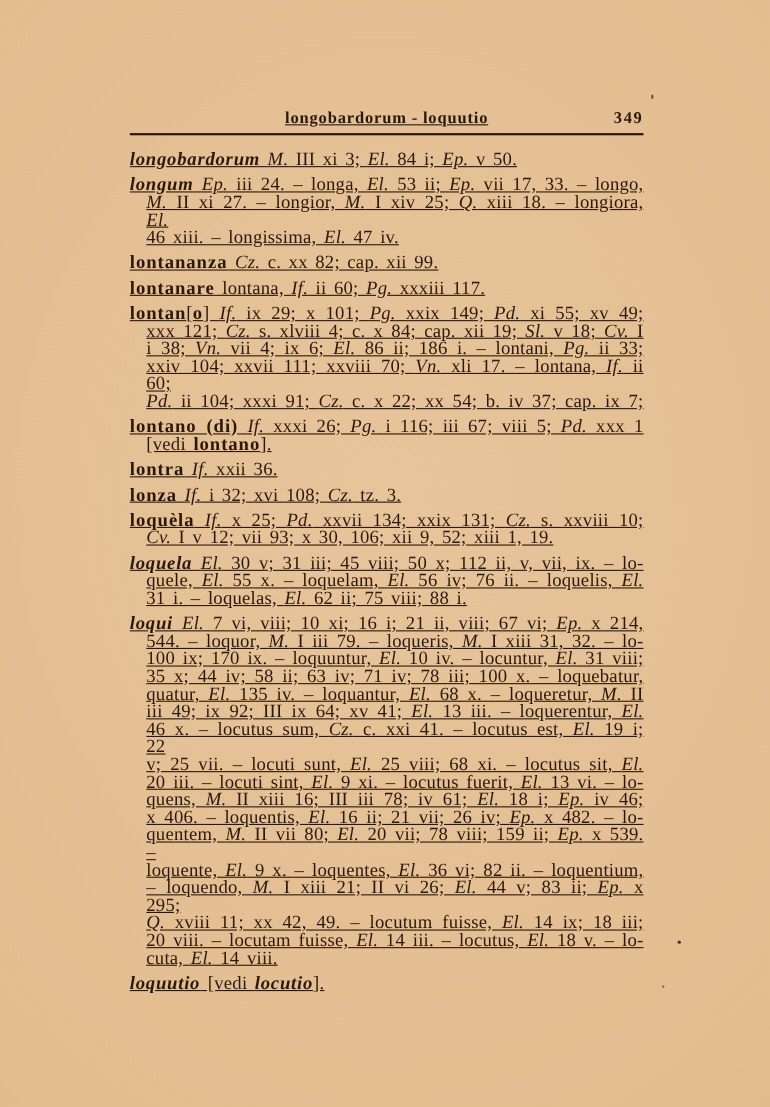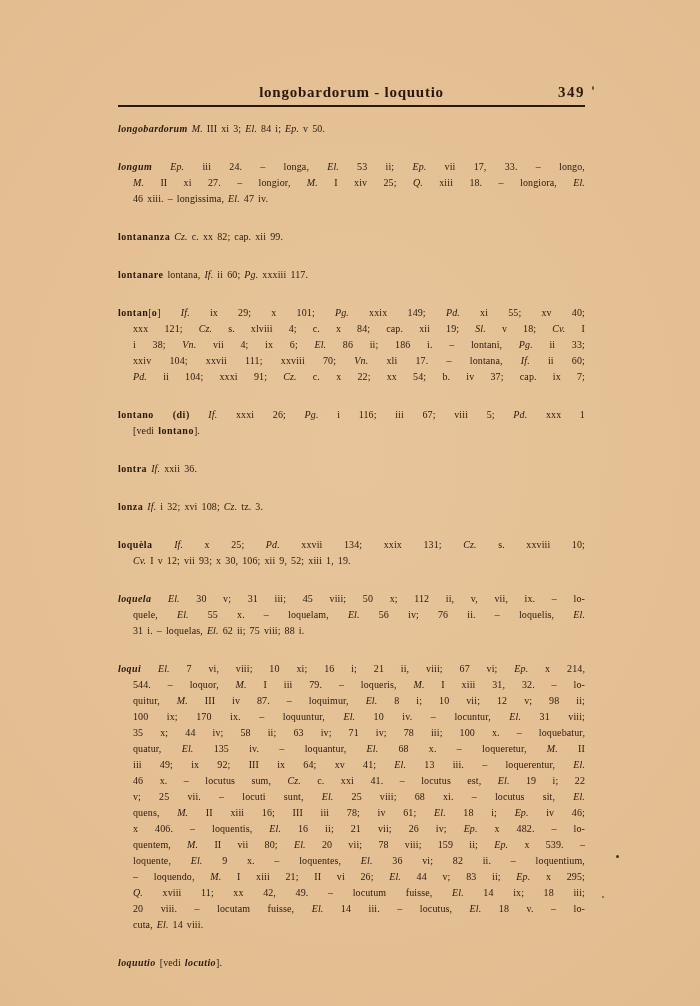--- a/index.html
+++ b/index.html
@@ -8,38 +8,38 @@
   body {
     width:700px; height:1006px; overflow:hidden;
     background:var(--paper);
     font-family:"Liberation Serif", serif;
   }
   .page {
     position:relative; width:700px; height:1006px;
     background: radial-gradient(140% 120% at 50% 45%, var(--paper-hi) 0%, var(--paper) 52%, var(--paper-edge) 100%);
     color:var(--ink);
   }
-  .content { position:absolute; left:118px; top:84px; width:467px; }
+  .content { position:absolute; left:118px; top:100px; width:467px;text-decoration:underline; }
   .header { position:relative; height:17px; }
   .running-title {
     display:block; text-align:center;
     font-weight:bold; font-size:15px; letter-spacing:0.05em;
     white-space:nowrap;
   }
   .pagenum {
     position:absolute; right:0; top:0;
     font-weight:bold; font-size:15px; letter-spacing:0.1em;
   }
   .rule { border-top:2px solid var(--ink); margin-top:4px; height:0; }
   .entries {
     margin-top:14px;
-    font-size:10px; line-height:16px;
+    font-size:17px; line-height:16px;
     word-spacing:0.14em; letter-spacing:0.012em;
   }
-  .entry { margin-top:22px; }
+  .entry { margin-top:7px; }
   .entry:first-child { margin-top:0; }
   .line { white-space:normal; }
   .line.cont { padding-left:15px; }
   .line.j { text-align:justify; text-align-last:justify; }
   .s-b  { font-weight:bold; letter-spacing:0.05em; }
   .s-bi { font-weight:bold; font-style:italic; letter-spacing:0.04em; }
   .s-i  { font-style:italic; }
   .s-r  { }
   .speck { position:absolute; background:var(--ink); border-radius:50%; opacity:0.85; }
   .speck.s1 { left:592px; top:86px;  width:2px; height:4px; opacity:0.7; }
@@ -65,21 +65,21 @@
           <div class="line cont j"><span class="s-i">M.</span><span class="s-r"> II xi 27. – longior, </span><span class="s-i">M.</span><span class="s-r"> I xiv 25; </span><span class="s-i">Q.</span><span class="s-r"> xiii 18. – longiora, </span><span class="s-i">El.</span></div>
           <div class="line cont"><span class="s-r">46 xiii. – longissima, </span><span class="s-i">El.</span><span class="s-r"> 47 iv.</span></div>
         </div>
         <div class="entry">
           <div class="line"><span class="s-b">lontananza</span><span class="s-r"> </span><span class="s-i">Cz.</span><span class="s-r"> c. xx 82; cap. xii 99.</span></div>
         </div>
         <div class="entry">
           <div class="line"><span class="s-b">lontanare</span><span class="s-r"> lontana, </span><span class="s-i">If.</span><span class="s-r"> ii 60; </span><span class="s-i">Pg.</span><span class="s-r"> xxxiii 117.</span></div>
         </div>
         <div class="entry">
-          <div class="line j"><span class="s-b">lontan</span><span class="s-r">[</span><span class="s-b">o</span><span class="s-r">] </span><span class="s-i">If.</span><span class="s-r"> ix 29; x 101; </span><span class="s-i">Pg.</span><span class="s-r"> xxix 149; </span><span class="s-i">Pd.</span><span class="s-r"> xi 55; xv 40;</span></div>
+          <div class="line j"><span class="s-b">lontan</span><span class="s-r">[</span><span class="s-b">o</span><span class="s-r">] </span><span class="s-i">If.</span><span class="s-r"> ix 29; x 101; </span><span class="s-i">Pg.</span><span class="s-r"> xxix 149; </span><span class="s-i">Pd.</span><span class="s-r"> xi 55; xv 49;</span></div>
           <div class="line cont j"><span class="s-r">xxx 121; </span><span class="s-i">Cz.</span><span class="s-r"> s. xlviii 4; c. x 84; cap. xii 19; </span><span class="s-i">Sl.</span><span class="s-r"> v 18; </span><span class="s-i">Cv.</span><span class="s-r"> I</span></div>
           <div class="line cont j"><span class="s-r">i 38; </span><span class="s-i">Vn.</span><span class="s-r"> vii 4; ix 6; </span><span class="s-i">El.</span><span class="s-r"> 86 ii; 186 i. – lontani, </span><span class="s-i">Pg.</span><span class="s-r"> ii 33;</span></div>
           <div class="line cont j"><span class="s-r">xxiv 104; xxvii 111; xxviii 70; </span><span class="s-i">Vn.</span><span class="s-r"> xli 17. – lontana, </span><span class="s-i">If.</span><span class="s-r"> ii 60;</span></div>
           <div class="line cont j"><span class="s-i">Pd.</span><span class="s-r"> ii 104; xxxi 91; </span><span class="s-i">Cz.</span><span class="s-r"> c. x 22; xx 54; b. iv 37; cap. ix 7;</span></div>
         </div>
         <div class="entry">
           <div class="line j"><span class="s-b">lontano (di)</span><span class="s-r"> </span><span class="s-i">If.</span><span class="s-r"> xxxi 26; </span><span class="s-i">Pg.</span><span class="s-r"> i 116; iii 67; viii 5; </span><span class="s-i">Pd.</span><span class="s-r"> xxx 1</span></div>
           <div class="line cont"><span class="s-r">[vedi </span><span class="s-b">lontano</span><span class="s-r">].</span></div>
         </div>
         <div class="entry">
@@ -93,27 +93,27 @@
           <div class="line cont"><span class="s-i">Cv.</span><span class="s-r"> I v 12; vii 93; x 30, 106; xii 9, 52; xiii 1, 19.</span></div>
         </div>
         <div class="entry">
           <div class="line j"><span class="s-bi">loquela</span><span class="s-r"> </span><span class="s-i">El.</span><span class="s-r"> 30 v; 31 iii; 45 viii; 50 x; 112 ii, v, vii, ix. – lo-</span></div>
           <div class="line cont j"><span class="s-r">quele, </span><span class="s-i">El.</span><span class="s-r"> 55 x. – loquelam, </span><span class="s-i">El.</span><span class="s-r"> 56 iv; 76 ii. – loquelis, </span><span class="s-i">El.</span></div>
           <div class="line cont"><span class="s-r">31 i. – loquelas, </span><span class="s-i">El.</span><span class="s-r"> 62 ii; 75 viii; 88 i.</span></div>
         </div>
         <div class="entry">
           <div class="line j"><span class="s-bi">loqui</span><span class="s-r"> </span><span class="s-i">El.</span><span class="s-r"> 7 vi, viii; 10 xi; 16 i; 21 ii, viii; 67 vi; </span><span class="s-i">Ep.</span><span class="s-r"> x 214,</span></div>
           <div class="line cont j"><span class="s-r">544. – loquor, </span><span class="s-i">M.</span><span class="s-r"> I iii 79. – loqueris, </span><span class="s-i">M.</span><span class="s-r"> I xiii 31, 32. – lo-</span></div>
-          <div class="line cont j"><span class="s-r">quitur, </span><span class="s-i">M.</span><span class="s-r"> III iv 87. – loquimur, </span><span class="s-i">El.</span><span class="s-r"> 8 i; 10 vii; 12 v; 98 ii;</span></div>
           <div class="line cont j"><span class="s-r">100 ix; 170 ix. – loquuntur, </span><span class="s-i">El.</span><span class="s-r"> 10 iv. – locuntur, </span><span class="s-i">El.</span><span class="s-r"> 31 viii;</span></div>
           <div class="line cont j"><span class="s-r">35 x; 44 iv; 58 ii; 63 iv; 71 iv; 78 iii; 100 x. – loquebatur,</span></div>
           <div class="line cont j"><span class="s-r">quatur, </span><span class="s-i">El.</span><span class="s-r"> 135 iv. – loquantur, </span><span class="s-i">El.</span><span class="s-r"> 68 x. – loqueretur, </span><span class="s-i">M.</span><span class="s-r"> II</span></div>
           <div class="line cont j"><span class="s-r">iii 49; ix 92; III ix 64; xv 41; </span><span class="s-i">El.</span><span class="s-r"> 13 iii. – loquerentur, </span><span class="s-i">El.</span></div>
           <div class="line cont j"><span class="s-r">46 x. – locutus sum, </span><span class="s-i">Cz.</span><span class="s-r"> c. xxi 41. – locutus est, </span><span class="s-i">El.</span><span class="s-r"> 19 i; 22</span></div>
           <div class="line cont j"><span class="s-r">v; 25 vii. – locuti sunt, </span><span class="s-i">El.</span><span class="s-r"> 25 viii; 68 xi. – locutus sit, </span><span class="s-i">El.</span></div>
+          <div class="line cont j"><span class="s-r">20 iii. – locuti sint, </span><span class="s-i">El.</span><span class="s-r"> 9 xi. – locutus fuerit, </span><span class="s-i">El.</span><span class="s-r"> 13 vi. – lo-</span></div>
           <div class="line cont j"><span class="s-r">quens, </span><span class="s-i">M.</span><span class="s-r"> II xiii 16; III iii 78; iv 61; </span><span class="s-i">El.</span><span class="s-r"> 18 i; </span><span class="s-i">Ep.</span><span class="s-r"> iv 46;</span></div>
           <div class="line cont j"><span class="s-r">x 406. – loquentis, </span><span class="s-i">El.</span><span class="s-r"> 16 ii; 21 vii; 26 iv; </span><span class="s-i">Ep.</span><span class="s-r"> x 482. – lo-</span></div>
           <div class="line cont j"><span class="s-r">quentem, </span><span class="s-i">M.</span><span class="s-r"> II vii 80; </span><span class="s-i">El.</span><span class="s-r"> 20 vii; 78 viii; 159 ii; </span><span class="s-i">Ep.</span><span class="s-r"> x 539. –</span></div>
           <div class="line cont j"><span class="s-r">loquente, </span><span class="s-i">El.</span><span class="s-r"> 9 x. – loquentes, </span><span class="s-i">El.</span><span class="s-r"> 36 vi; 82 ii. – loquentium,</span></div>
           <div class="line cont j"><span class="s-r">– loquendo, </span><span class="s-i">M.</span><span class="s-r"> I xiii 21; II vi 26; </span><span class="s-i">El.</span><span class="s-r"> 44 v; 83 ii; </span><span class="s-i">Ep.</span><span class="s-r"> x 295;</span></div>
           <div class="line cont j"><span class="s-i">Q.</span><span class="s-r"> xviii 11; xx 42, 49. – locutum fuisse, </span><span class="s-i">El.</span><span class="s-r"> 14 ix; 18 iii;</span></div>
           <div class="line cont j"><span class="s-r">20 viii. – locutam fuisse, </span><span class="s-i">El.</span><span class="s-r"> 14 iii. – locutus, </span><span class="s-i">El.</span><span class="s-r"> 18 v. – lo-</span></div>
           <div class="line cont"><span class="s-r">cuta, </span><span class="s-i">El.</span><span class="s-r"> 14 viii.</span></div>
         </div>
         <div class="entry">

